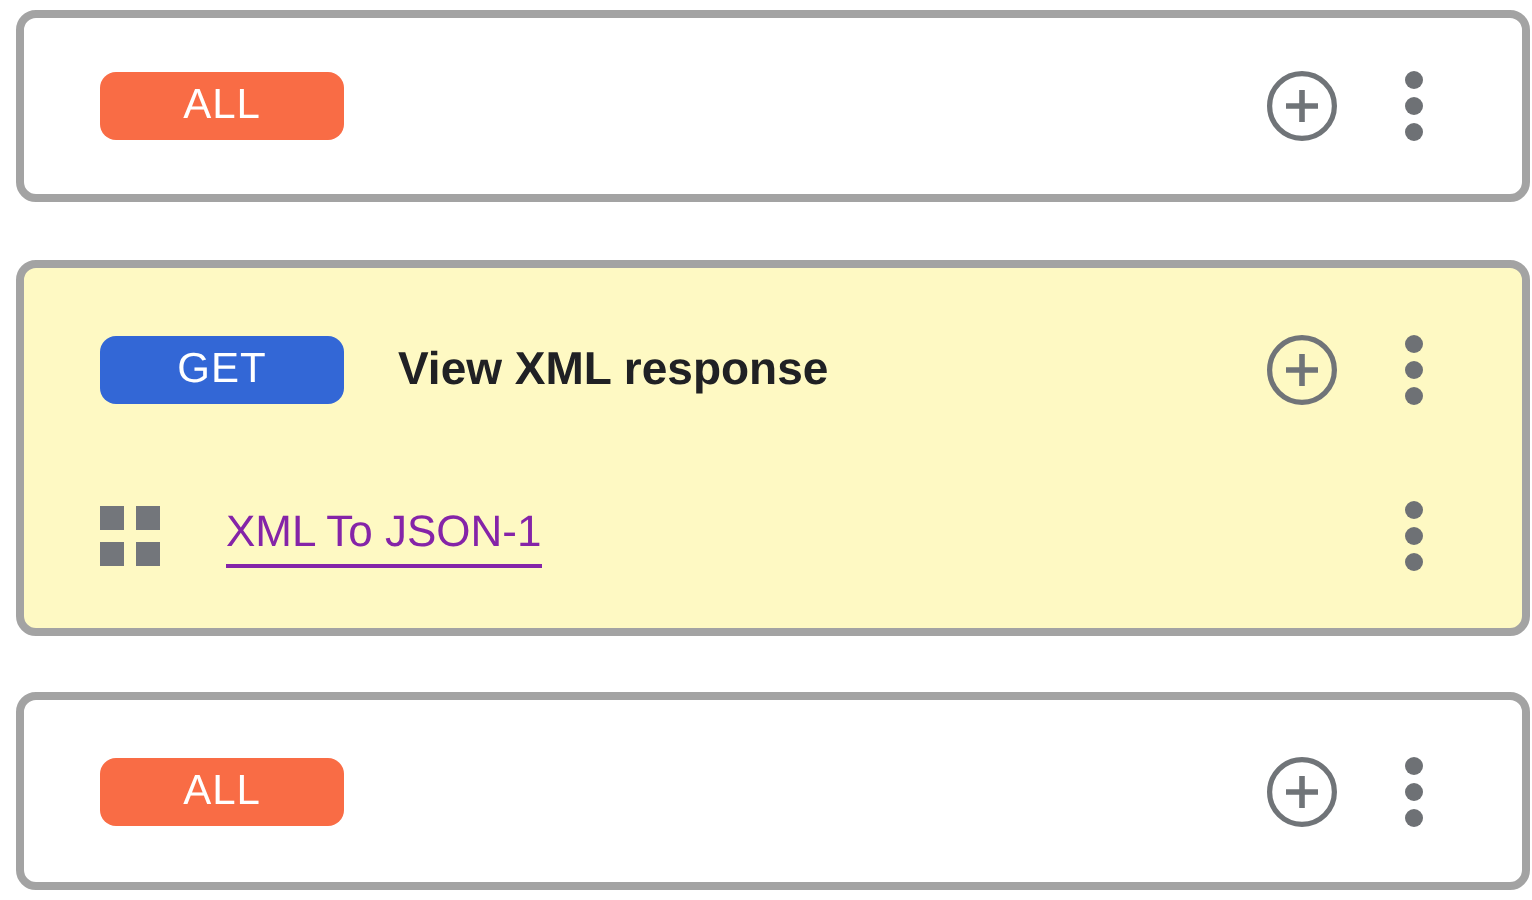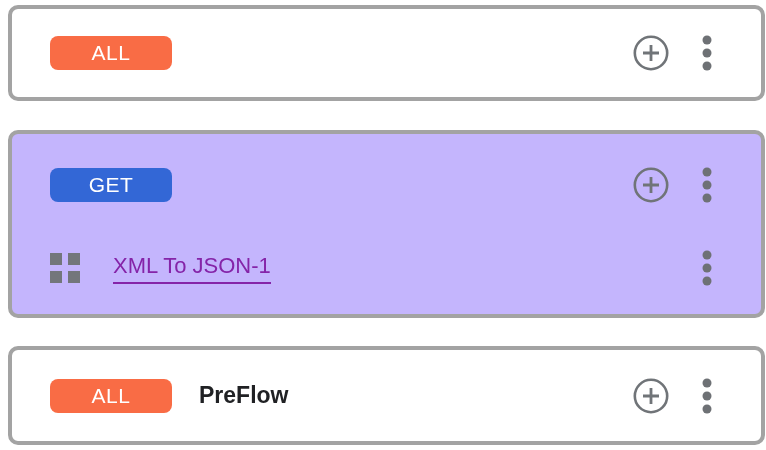--- a/index.html
+++ b/index.html
@@ -13,21 +13,21 @@
   }
   .card {
     position: absolute;
     left: 8px;
     width: 757px;
     border: 4px solid #a3a3a3;
     border-radius: 10px;
     background: #ffffff;
   }
   .card-postflow { top: 5px;  height: 96px; }
-  .card-getflow  { top: 130px; height: 188px; background: #c4b5fd; }
+  .card-getflow  { top: 130px; height: 188px; background: #fef9c3; }
   .card-preflow  { top: 346px; height: 99px; }
 
   .row {
     display: flex;
     align-items: center;
     padding: 0 49px 0 38px;
   }
   .card-postflow .row, .card-preflow .row { height: 100%; }
   .card-getflow .row-header { height: 101px; }
   .row-policy { height: 66px; }
@@ -108,20 +108,21 @@
           </svg>
         </span>
       </button>
     </span>
   </div>
 </div>
 
 <div class="card card-getflow">
   <div class="row row-header">
     <span class="badge badge-get">GET</span>
+    <span class="flow-title">View XML response</span>
     <span class="actions">
       <button class="icon-btn" aria-label="add">
         <span>
           <svg width="38" height="38" viewBox="0 0 38 38">
             <circle cx="19" cy="19" r="16.2" fill="none" stroke="#707478" stroke-width="2.6"></circle>
             <path d="M19 11 V27 M11 19 H27" stroke="#707478" stroke-width="2.8" fill="none"></path>
           </svg>
         </span>
       </button>
       <button class="icon-btn" aria-label="more options">
@@ -153,21 +154,20 @@
           </svg>
         </span>
       </button>
     </span>
   </div>
 </div>
 
 <div class="card card-preflow">
   <div class="row">
     <span class="badge badge-all">ALL</span>
-    <span class="flow-title">PreFlow</span>
     <span class="actions">
       <button class="icon-btn" aria-label="add">
         <span>
           <svg width="38" height="38" viewBox="0 0 38 38">
             <circle cx="19" cy="19" r="16.2" fill="none" stroke="#707478" stroke-width="2.6"></circle>
             <path d="M19 11 V27 M11 19 H27" stroke="#707478" stroke-width="2.8" fill="none"></path>
           </svg>
         </span>
       </button>
       <button class="icon-btn" aria-label="more options">

